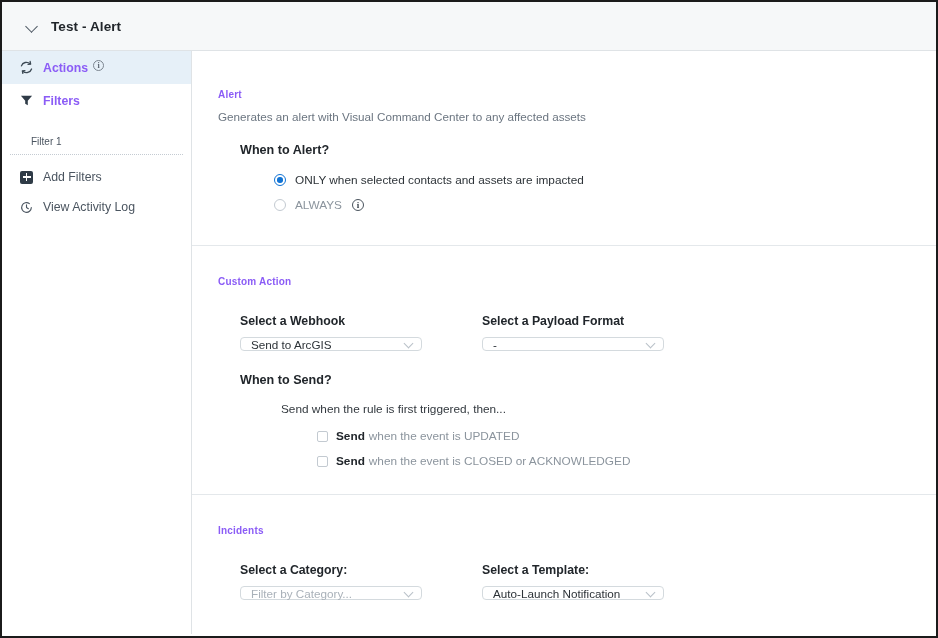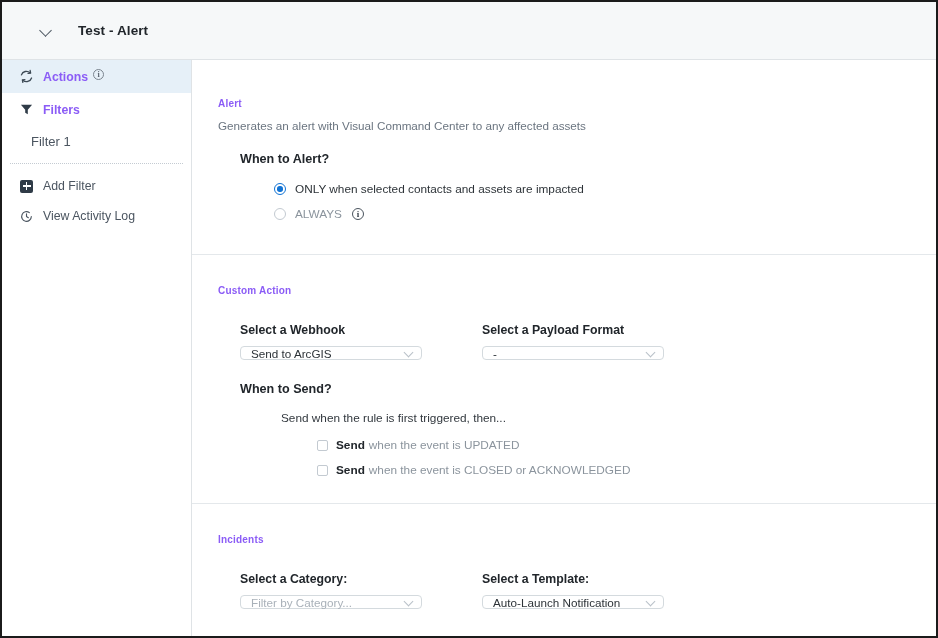--- a/index.html
+++ b/index.html
@@ -13,28 +13,27 @@
   #app {
     position: relative;
     width: 938px; height: 638px;
     background: #ffffff;
     border: 2px solid #1b1b1b;
     overflow: hidden;
   }
 
   
   .header {
-    height: 58px;
+    height: 49px;
     background: #f6f8f9;
     border-bottom: 1px solid #dfe3e6;
     display: flex;
     align-items: center;
-    padding-left: 38px;
-    flex: 0 0 auto;
-    gap: 13px;
+    padding-left: 24px;
+    flex: 0 0 auto;
   }
   .chevron-down {
     width: 13px; height: 13px;
     margin-right: 12px;
     position: relative;
     flex: 0 0 auto;
   }
   .chevron-down::before {
     content: "";
     position: absolute;
@@ -97,22 +96,22 @@
     color: #5b656f;
     margin-left: 5px;
     font-family: "Liberation Serif", serif;
     font-weight: bold;
     flex: 0 0 auto;
     margin-top: -4px;
   }
   .side-sub {
     padding-left: 29px;
     height: 30px;
-    display: flex; align-items: center;
-    font-size: 13px;
+    display: flex; align-items: flex-end;
+    font-size: 10px;
     color: #4b5560;
   }
   .side-divider {
     margin: 7px 8px 7px 8px;
     border-top: 1px dotted #c4cbd2;
     height: 0;
   }
   .plus-box {
     width: 13px; height: 13px;
     background: #2f3b47;
@@ -298,21 +297,21 @@
       <div class="side-sub">
         <span>Filter 1</span>
       </div>
 
       <div class="side-divider"></div>
 
       <div class="side-row" style="height:30px;">
         <span class="ic">
             <span class="plus-box"></span>
           </span>
-        <span class="side-label plain">Add Filter</span>
+        <span class="side-label plain">Add Filters</span>
       </div>
 
       <div class="side-row" style="height:30px;">
         <span class="ic">
           <svg width="13" height="13" viewBox="0 0 14 14">
             <path d="M12.2 7a5.2 5.2 0 1 1-2.1-4.2" fill="none" stroke="#4b5560" stroke-width="1.2" stroke-linecap="round"></path>
             <path d="M7 4.1V7l2 1.3" fill="none" stroke="#4b5560" stroke-width="1.2" stroke-linecap="round" stroke-linejoin="round"></path>
           </svg>
         </span>
         <span class="side-label plain">View Activity Log</span>

